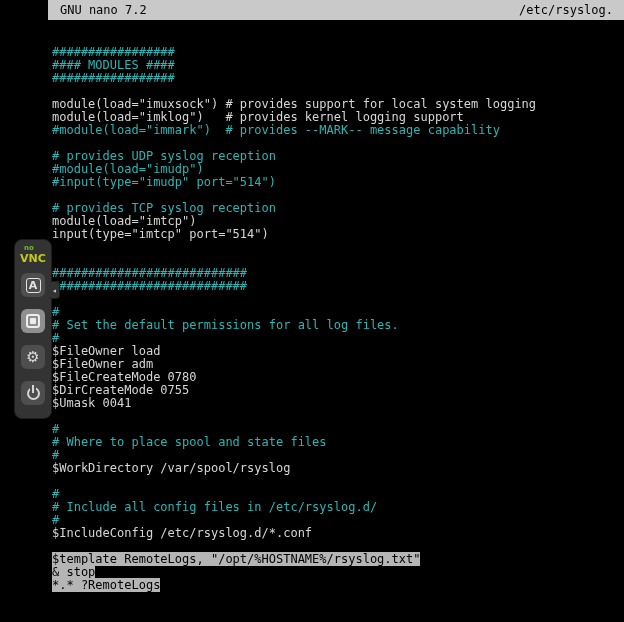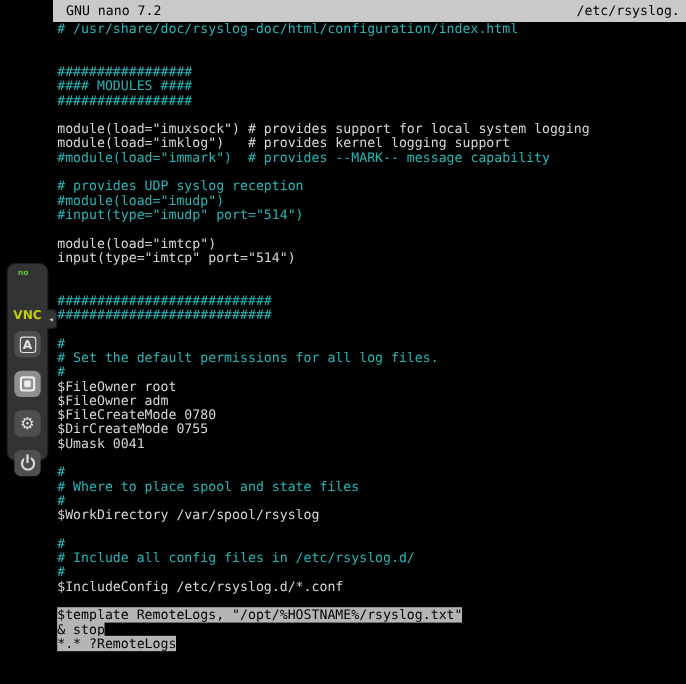--- a/index.html
+++ b/index.html
@@ -28,38 +28,38 @@
     overflow: hidden;
   }
   .nano-header {
     height: 20px;
     background: var(--header-bg);
     color: var(--header-text);
     display: flex; justify-content: space-between; align-items: center;
     padding-left: 12px;
     white-space: pre; overflow: hidden;
   }
-  .nano-header .fname { padding-right: 6px; }
+  .nano-header .fname { padding-right: 11px; }
   .terminal-body { padding-left: 4px; }
   .tline { height: 13px; white-space: pre; color: var(--normal-text); }
   .tline.comment { color: var(--comment-text); }
   .tline.selected .sel { background: var(--selection-bg); color: var(--selection-text); margin-top: 39px; }
 
   
   .vnc-panel {
-    position: absolute; left: 6px; top: 239px; width: 38px; height: 180px;
+    position: absolute; left: 14px; top: 239px; width: 38px; height: 180px;
     background: #333333;
     border: 1px solid #1d1d1d;
     border-radius: 8px;
     display: flex; flex-direction: column; align-items: center;
     padding-top: 4px;
   }
   .vnc-logo { text-align: center; line-height: 1; margin-bottom: 8px; user-select: none; }
   .vnc-logo .logo-no  { display: block; color: #6abf2e; font: bold 7px "DejaVu Sans", sans-serif; text-align: left; padding-left: 4px; }
-  .vnc-logo .logo-vnc { display: block; color: #c3cc12; font: bold 11px "DejaVu Sans", sans-serif; letter-spacing: 0px; margin-top: 28px; }
+  .vnc-logo .logo-vnc { display: block; color: #c3cc12; font: bold 11px "DejaVu Sans", sans-serif; letter-spacing: 0px; }
   .vnc-buttons { display: flex; flex-direction: column; gap: 12px; align-items: center; }
   .vnc-btn {
     width: 24px; height: 24px;
     background: #4e4e4e; border: none; border-radius: 6px;
     display: flex; align-items: center; justify-content: center;
     cursor: pointer; padding: 0;
   }
   .vnc-btn.active { background: #8f8f8f; }
   .icon-a {
     color: #e3e3e3; font: bold 11px "DejaVu Sans", sans-serif;
@@ -97,46 +97,46 @@
 <body>
 
 <div class="stage">
 
   <div class="terminal">
     <div class="nano-header">
       <span class="tname">GNU nano 7.2</span>
       <span class="fname">/etc/rsyslog.</span>
     </div>
     <div class="terminal-body">
-        <div class="tline comment"># /usr/share/doc/rsyslog-doc/html/configuration/index.html</div>
         <div class="tline blank">&nbsp;</div>
         <div class="tline blank">&nbsp;</div>
         <div class="tline comment">#################</div>
         <div class="tline comment">#### MODULES ####</div>
         <div class="tline comment">#################</div>
         <div class="tline blank">&nbsp;</div>
         <div class="tline normal">module(load="imuxsock") # provides support for local system logging</div>
         <div class="tline normal">module(load="imklog")   # provides kernel logging support</div>
         <div class="tline comment">#module(load="immark")  # provides --MARK-- message capability</div>
         <div class="tline blank">&nbsp;</div>
         <div class="tline comment"># provides UDP syslog reception</div>
         <div class="tline comment">#module(load="imudp")</div>
         <div class="tline comment">#input(type="imudp" port="514")</div>
         <div class="tline blank">&nbsp;</div>
+        <div class="tline comment"># provides TCP syslog reception</div>
         <div class="tline normal">module(load="imtcp")</div>
         <div class="tline normal">input(type="imtcp" port="514")</div>
         <div class="tline blank">&nbsp;</div>
         <div class="tline blank">&nbsp;</div>
         <div class="tline comment">###########################</div>
         <div class="tline comment">###########################</div>
         <div class="tline blank">&nbsp;</div>
         <div class="tline comment">#</div>
         <div class="tline comment"># Set the default permissions for all log files.</div>
         <div class="tline comment">#</div>
-        <div class="tline normal">$FileOwner root</div>
+        <div class="tline normal">$FileOwner load</div>
         <div class="tline normal">$FileOwner adm</div>
         <div class="tline normal">$FileCreateMode 0780</div>
         <div class="tline normal">$DirCreateMode 0755</div>
         <div class="tline normal">$Umask 0041</div>
         <div class="tline blank">&nbsp;</div>
         <div class="tline comment">#</div>
         <div class="tline comment"># Where to place spool and state files</div>
         <div class="tline comment">#</div>
         <div class="tline normal">$WorkDirectory /var/spool/rsyslog</div>
         <div class="tline blank">&nbsp;</div>

